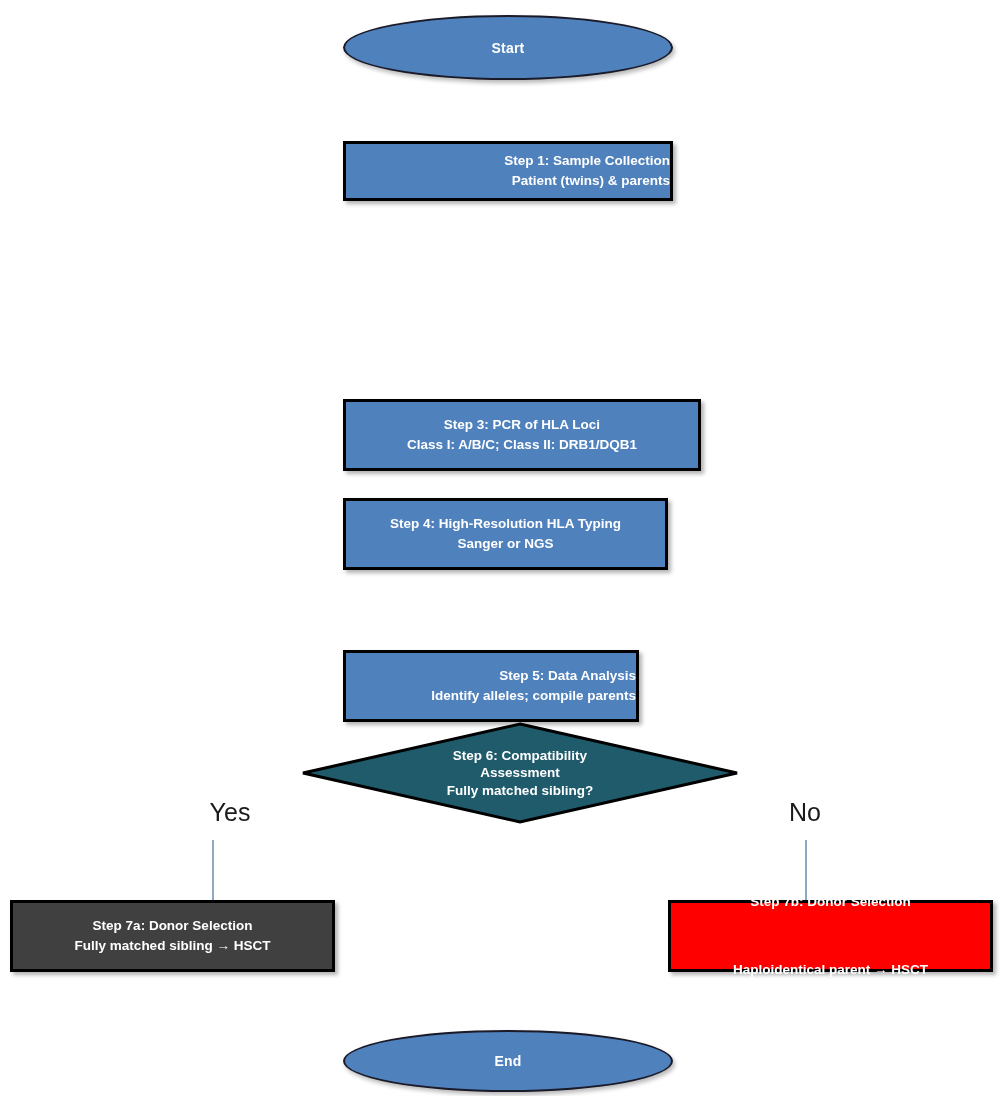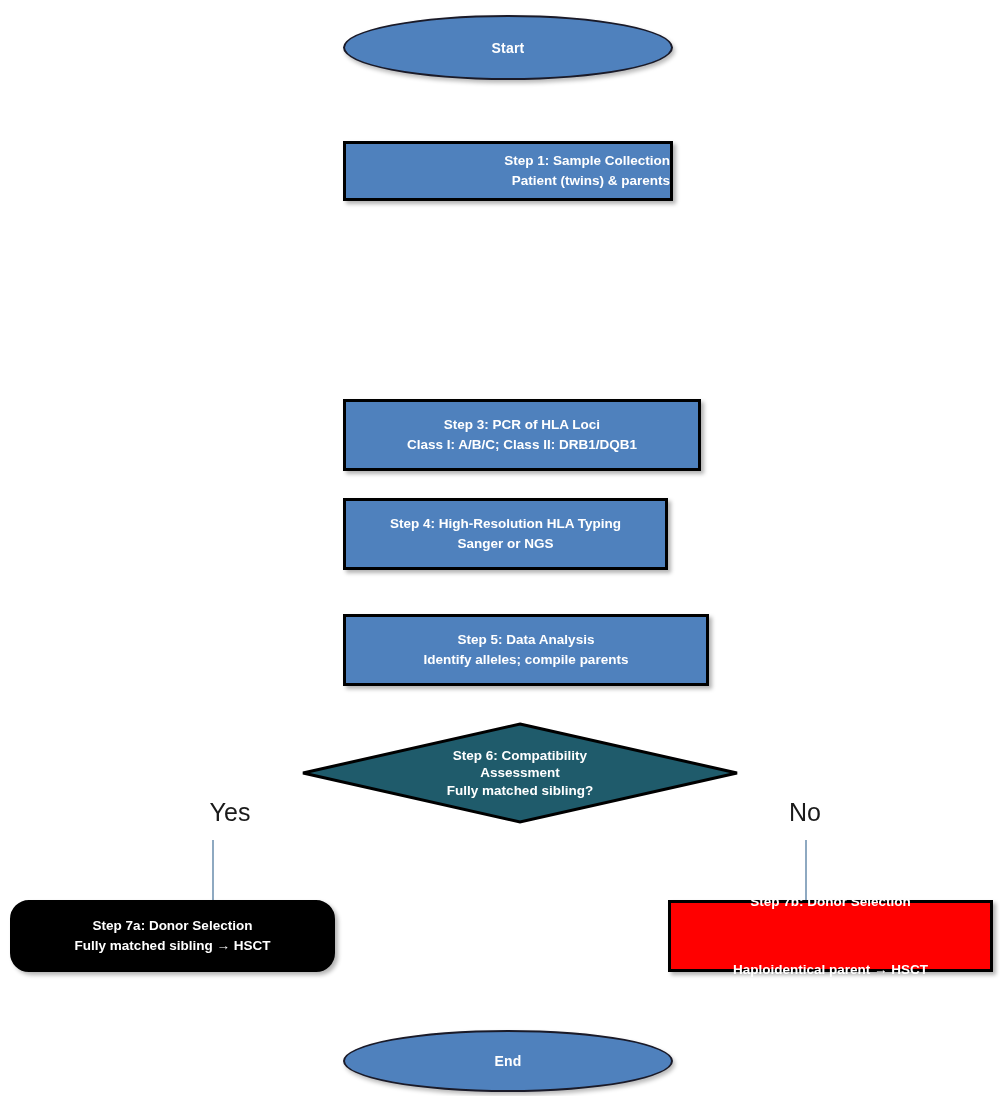--- a/index.html
+++ b/index.html
@@ -55,21 +55,21 @@
   }
   .process .line {
     color: #ffffff;
     font-size: 13.5px;
     font-weight: bold;
     line-height: 1.45;
     text-align: center;
     white-space: nowrap;
   }
 
-  .process.green { background: #000000; border-radius: 19px; }
+  .process.green { background: #404040; }
   .process.red   { background: #FF0000; }
 
   
   .decision {
     position: absolute;
     display: flex;
     align-items: center;
     justify-content: center;
   }
   .decision svg {
@@ -123,21 +123,21 @@
   <div class="process" id="node-step-3" style="left:343px; top:399px; width:358px; height:72px;">
     <span class="line">Step 3: PCR of HLA Loci</span>
     <span class="line">Class I: A/B/C; Class II: DRB1/DQB1</span>
   </div>
 
   <div class="process" id="node-step-4" style="left:343px; top:498px; width:325px; height:72px;">
     <span class="line">Step 4: High-Resolution HLA Typing</span>
     <span class="line">Sanger or NGS</span>
   </div>
 
-  <div class="process" id="node-step-5" style="left:343px; top:614px; width:366px; height:72px;">
+  <div class="process" id="node-step-5" style="left:343px; top:650px; width:296px; height:72px;align-items:flex-end;">
     <span class="line">Step 5: Data Analysis</span>
     <span class="line">Identify alleles; compile parents</span>
   </div>
 
   <div class="decision" id="node-decision" style="left:300px; top:721px; width:440px; height:104px;">
     <svg width="440" height="104" viewBox="0 0 440 104">
       <polygon points="220,3 437,52 220,101 3,52" fill="#1F5B6B" stroke="#000000" stroke-width="3"></polygon>
     </svg>
     <div class="dtext">
       <div>Step 6: Compatibility</div>

